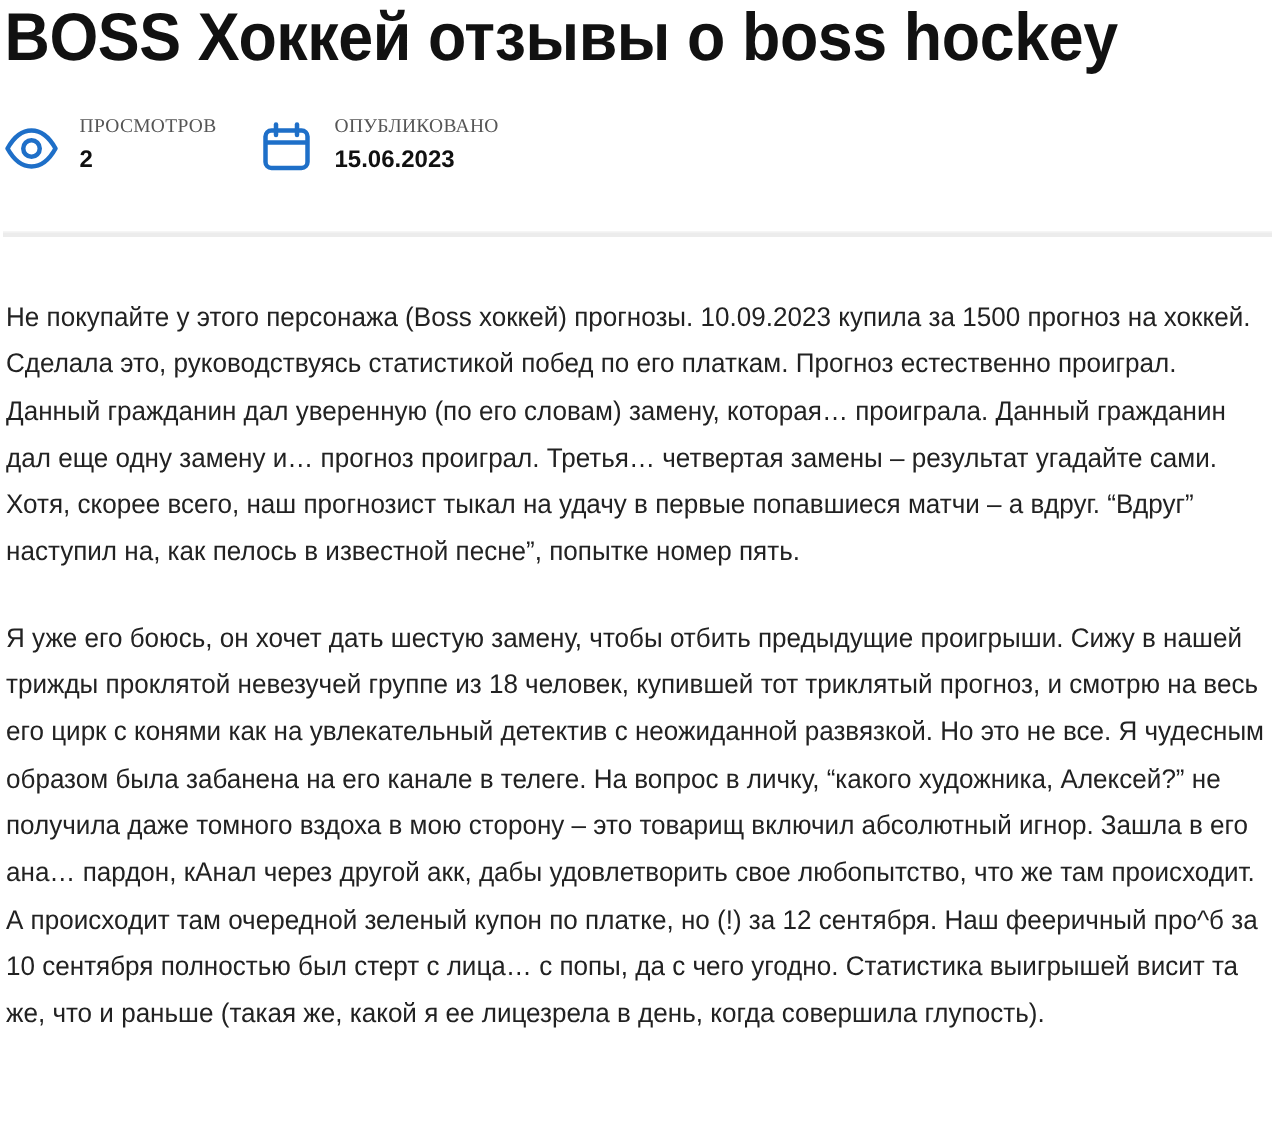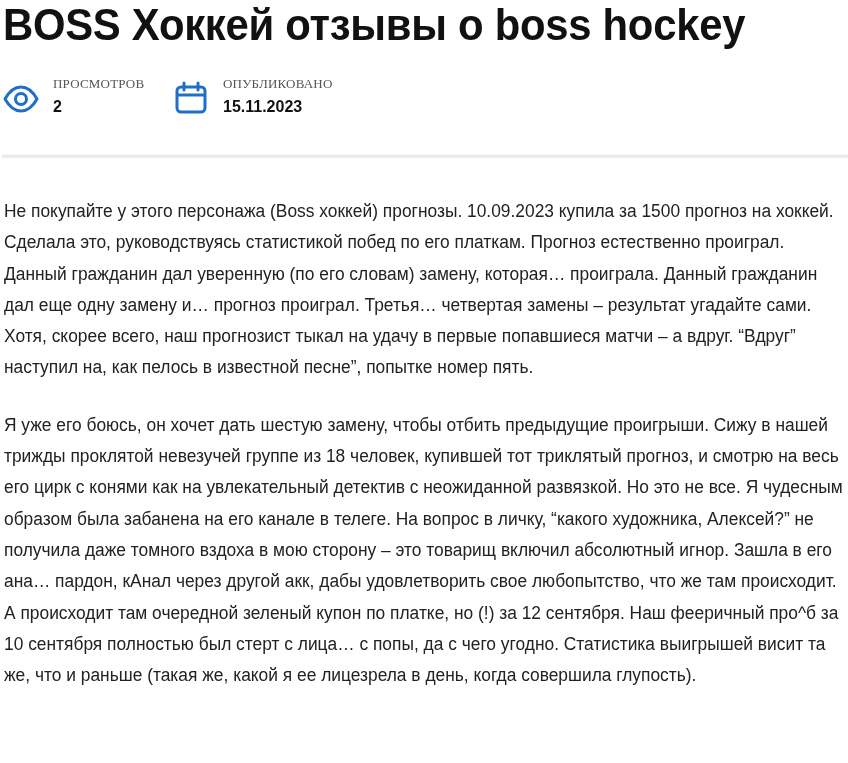--- a/index.html
+++ b/index.html
@@ -59,21 +59,21 @@
   <div class="meta-item" style="left:170px;">
     <span class="meta-icon" style="left:2px; top:3px;">
       <svg width="38" height="38" viewBox="0 0 38 38">
         <rect x="5" y="8" width="28" height="25" rx="4" ry="4" fill="none" stroke="#1e6fc8" stroke-width="3"></rect>
         <line x1="5" y1="16" x2="33" y2="16" stroke="#1e6fc8" stroke-width="3"></line>
         <line x1="12" y1="4" x2="12" y2="11" stroke="#1e6fc8" stroke-width="3" stroke-linecap="round"></line>
         <line x1="26" y1="4" x2="26" y2="11" stroke="#1e6fc8" stroke-width="3" stroke-linecap="round"></line>
       </svg>
     </span>
     <span class="meta-label" style="left:53px;">ОПУБЛИКОВАНО</span>
-    <span class="meta-value" style="left:53px;">15.11.2023</span>
+    <span class="meta-value" style="left:53px;">15.06.2023</span>
   </div>
 </div>
 
 <div class="divider"></div>
 
 <div class="content">
   <p>Не покупайте у этого персонажа (Boss хоккей) прогнозы. 10.09.2023 купила за 1500 прогноз на хоккей. Сделала это, руководствуясь статистикой побед по его платкам. Прогноз естественно проиграл. Данный гражданин дал уверенную (по его словам) замену, которая… проиграла. Данный гражданин дал еще одну замену и… прогноз проиграл. Третья… четвертая замены – результат угадайте сами. Хотя, скорее всего, наш прогнозист тыкал на удачу в первые попавшиеся матчи – а вдруг. “Вдруг” наступил на, как пелось в известной песне”, попытке номер пять.</p>
   <p>Я уже его боюсь, он хочет дать шестую замену, чтобы отбить предыдущие проигрыши. Сижу в нашей трижды проклятой невезучей группе из 18 человек, купившей тот триклятый прогноз, и смотрю на весь его цирк с конями как на увлекательный детектив с неожиданной развязкой. Но это не все. Я чудесным образом была забанена на его канале в телеге. На вопрос в личку, “какого художника, Алексей?” не получила даже томного вздоха в мою сторону – это товарищ включил абсолютный игнор. Зашла в его ана… пардон, кАнал через другой акк, дабы удовлетворить свое любопытство, что же там происходит. А происходит там очередной зеленый купон по платке, но (!) за 12 сентября. Наш фееричный про^б за 10 сентября полностью был стерт с лица… с попы, да с чего угодно. Статистика выигрышей висит та же, что и раньше (такая же, какой я ее лицезрела в день, когда совершила глупость).</p>
 </div>
 

